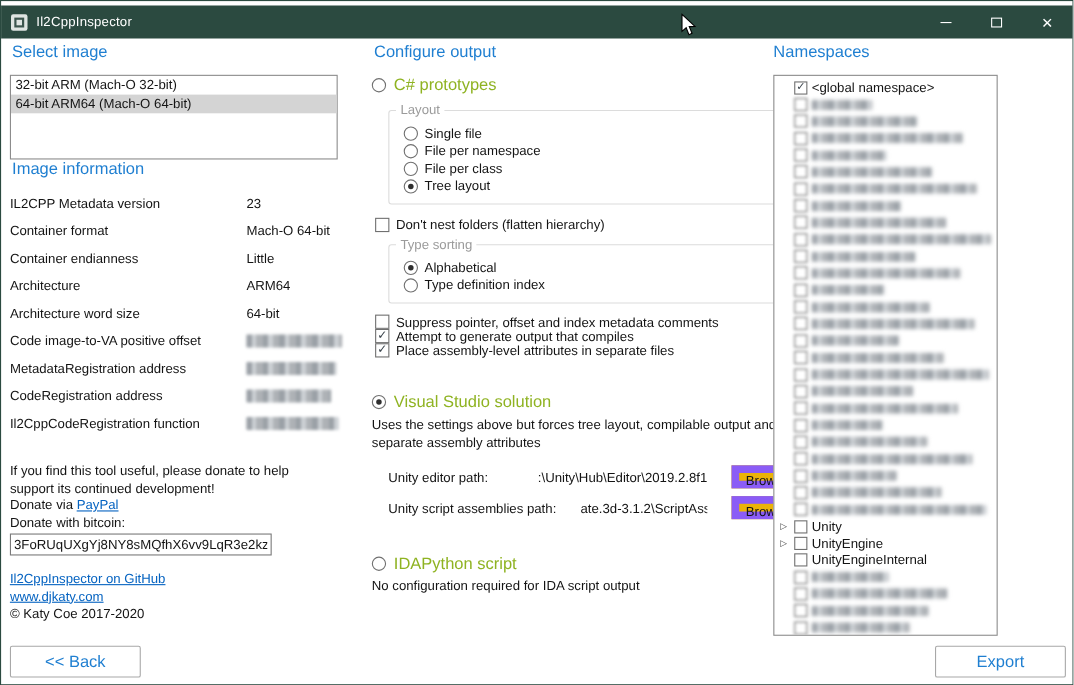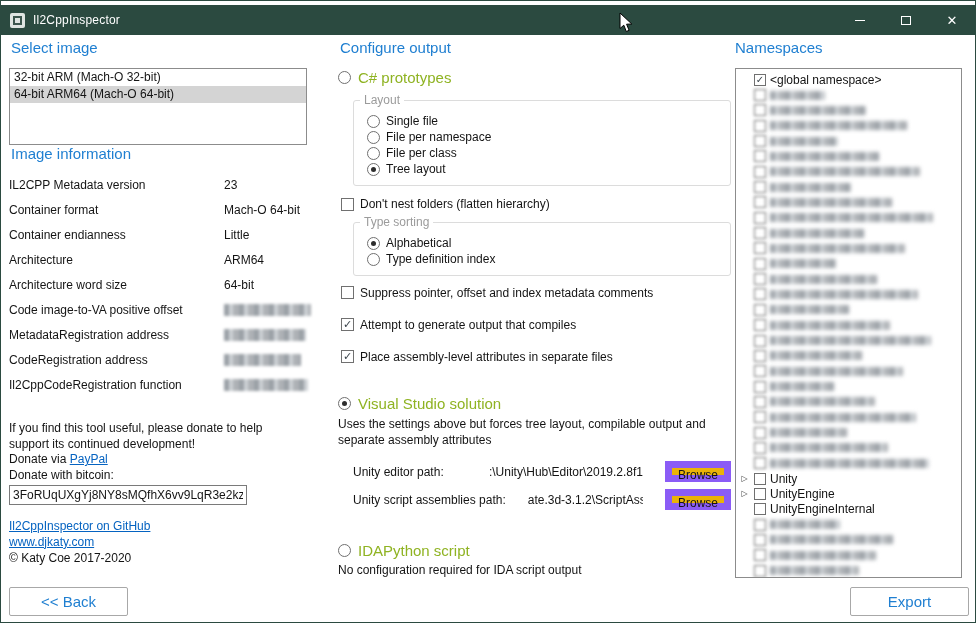--- a/index.html
+++ b/index.html
@@ -15,21 +15,21 @@
   .win-controls{margin-left:auto;display:flex;height:30px}
   .win-btn{width:46px;display:flex;align-items:center;justify-content:center;color:#fff;font-size:13px}
   .min-glyph{width:10px;height:1px;background:#fff;display:block}
   .max-glyph{width:10px;height:9px;border:1px solid #fff;display:block}
   .cursor{position:absolute;left:618px;top:11px;z-index:20}
 
   
   .col{position:absolute;top:38px}
   .left-col{left:8px;width:298px}
   .mid-col{left:337px;width:393px}
-  .right-col{left:734px;width:227px}
+  .right-col{left:702px;width:204px}
   .h1{color:#1f7fd1;font-size:15px;line-height:18px;margin-left:2px}
   .right-col .h1{margin-left:0}
 
   
   .listbox{margin-top:11px;height:77px;border:1px solid #8c8c8c;background:#fff;overflow:hidden}
   .list-item{height:17px;line-height:17px;padding:0 4px;white-space:nowrap}
   .list-item.selected{background:#d4d4d4}
   .h1-info{}
   .info-table{margin-top:9px}
   .info-row{display:flex;align-items:center;height:25px}
@@ -52,21 +52,21 @@
   .radio.on::after{content:"";position:absolute;inset:3px;background:#2e2e2e;border-radius:50%}
   .opt-green{color:#8fb322;font-size:15px}
   .groupbox{position:relative;margin:14px 0 0 15px;width:378px;border:1px solid #dcdcdc;border-radius:3px;padding:12px 8px 8px 13px}
   .gb-title{position:absolute;top:-8px;left:6px;background:#fff;padding:0 4px;color:#9b9b9b}
   .radio-row{display:flex;align-items:center;gap:6px;height:16px}
   .check-row{display:flex;align-items:center;gap:6px}
   .cb{width:13px;height:13px;border:1px solid #707070;background:#fff;flex:none;display:inline-flex;
     align-items:center;justify-content:center;font-size:11px;line-height:1;color:#39424a}
   .flatten{margin:11px 0 0 3px;height:14px}
   .gb-sort{margin-top:11px}
-  .check-stack{margin:10px 0 0 3px;display:flex;flex-direction:column;gap:19px}
+  .check-stack{margin:10px 0 0 3px;display:flex;flex-direction:column;gap:0}
   .check-stack .check-row{height:13px}
   .big-opt.vs{margin-top:32px}
   .desc{margin-top:5px;line-height:15.5px;width:390px}
   .path-row{display:flex;align-items:center;margin:13px 0 0 15px;width:378px;gap:22px}
   .path-row.second{margin-top:7px}
   .path-label{flex:none}
   .path-value{flex:1;text-align:right;white-space:nowrap;overflow:hidden}
   .browse-btn{flex:none;width:66px;height:21px;background:#eab308;border:7px solid #8b5cf6;
     font-family:"Liberation Sans",sans-serif;font-size:12px;color:#141414}
   .big-opt.ida{margin-top:32px}

